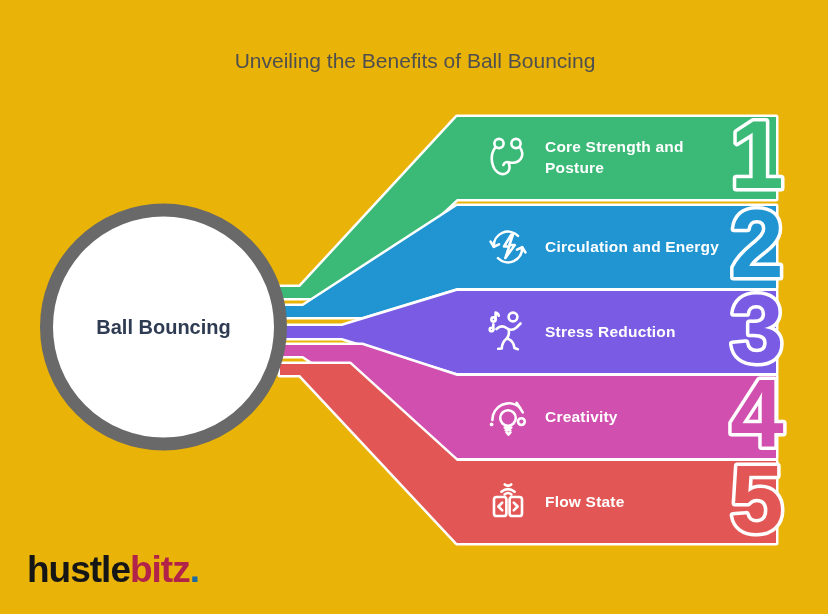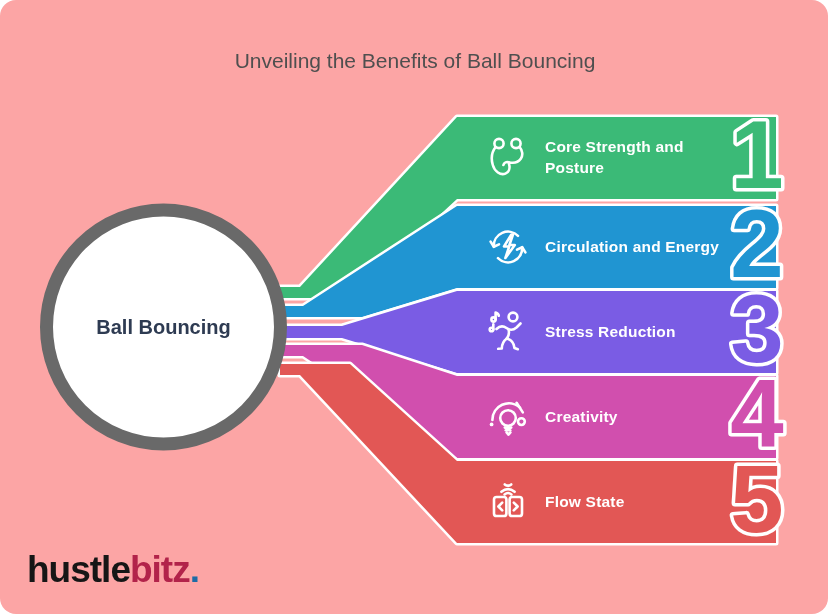--- a/index.html
+++ b/index.html
@@ -1,17 +1,17 @@
 <!DOCTYPE html>
 <html><head>
 <meta charset="utf-8">
 <style>
   html,body{margin:0;padding:0;background:#fff;}
-  #stage{position:relative;width:828px;height:614px;background:#fca5a5;overflow:hidden;
-         font-family:"Liberation Sans",sans-serif;border-radius:16px;}
+  #stage{position:relative;width:828px;height:614px;background:#eab308;overflow:hidden;
+         font-family:"Liberation Sans",sans-serif;}
   svg{position:absolute;top:0;left:0;}
   svg text{font-family:"Liberation Sans",sans-serif;}
   .ribbon{stroke:#ffffff;stroke-width:5;stroke-linejoin:round;paint-order:stroke;}
   .banner-label{font-size:15.5px;font-weight:bold;fill:#ffffff;letter-spacing:.2px;}
   .big-number{font-size:96px;font-weight:800;stroke:#ffffff;stroke-width:7px;
               paint-order:stroke;stroke-linejoin:round;text-anchor:middle;}
   .title-text{font-size:21px;text-anchor:middle;}
   .center-text{font-size:20px;font-weight:bold;text-anchor:middle;}
   .logo-text{font-size:37px;font-weight:bold;letter-spacing:-1px;}
   .icon-stroke{stroke:#ffffff;stroke-width:2.6;fill:none;stroke-linecap:round;stroke-linejoin:round;}

